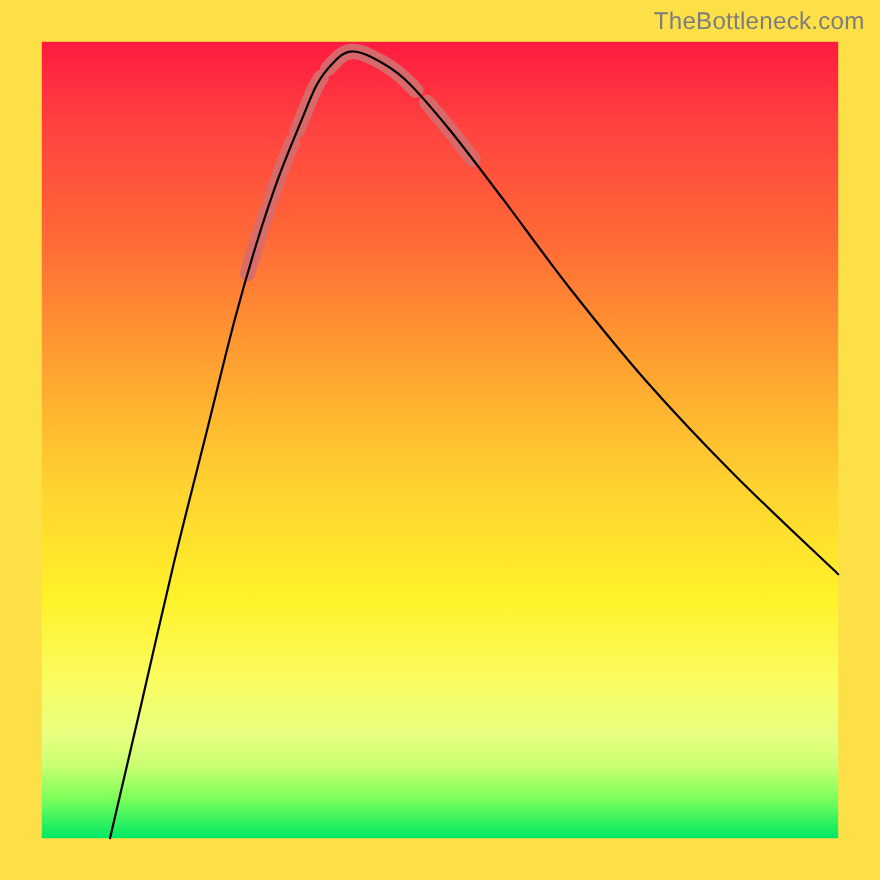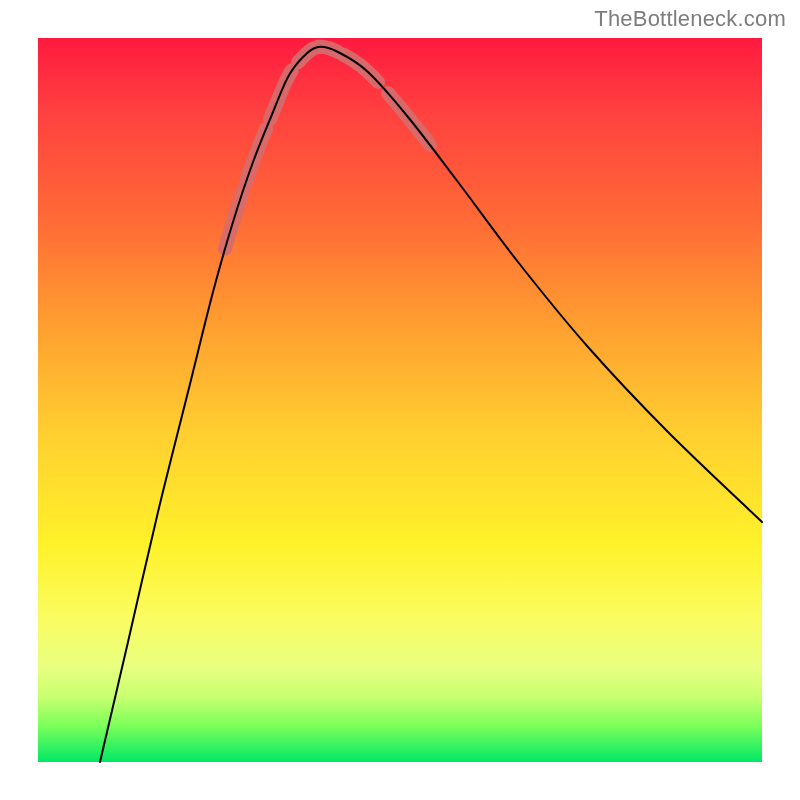--- a/index.html
+++ b/index.html
@@ -10,21 +10,21 @@
     overflow: hidden;
     background: #000;
     font-family: Arial, Helvetica, sans-serif;
   }
   .frame {
     position: absolute;
     left: 0;
     top: 0;
     width: 800px;
     height: 800px;
-    background: #ffffff;
+    background: #fde047;
   }
   .plot {
     position: absolute;
     left: 38px;
     top: 38px;
     width: 724px;
     height: 724px;
     background: linear-gradient(to bottom,
       #ff1a3f 0%,
       #ff4040 10%,

